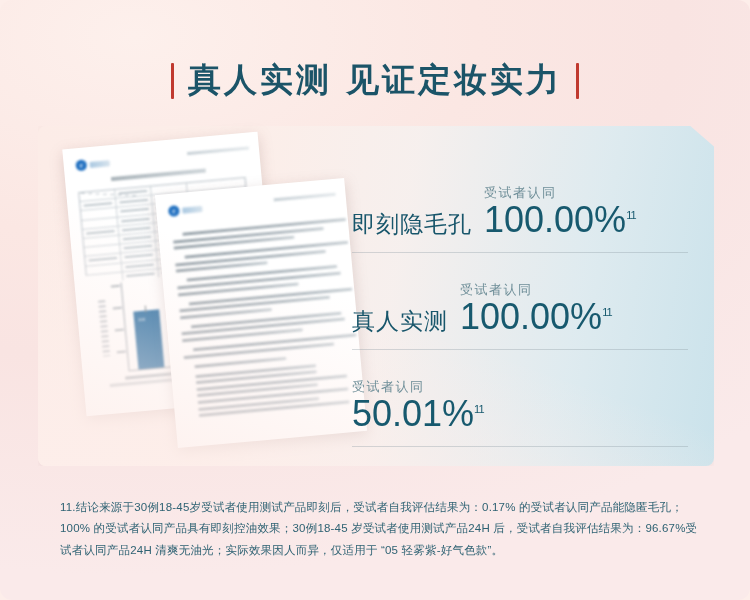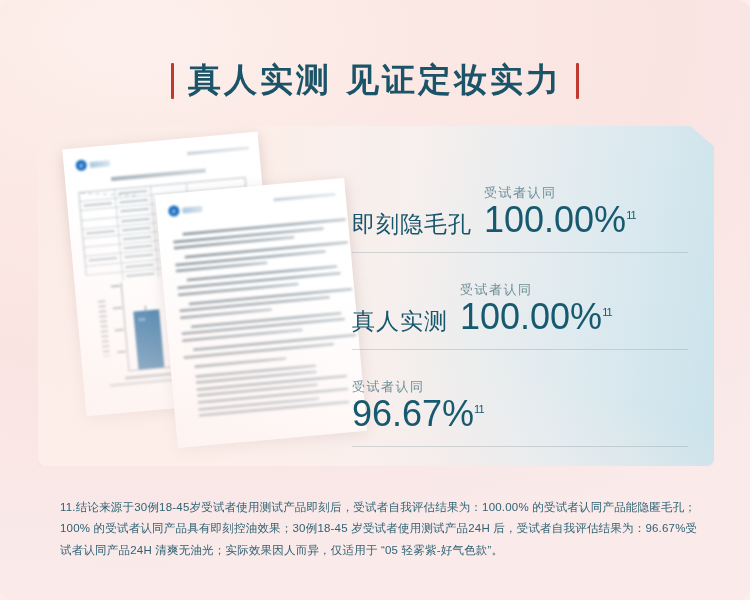--- a/index.html
+++ b/index.html
@@ -376,23 +376,23 @@
           <div class="stat-label">受试者认同</div>
           <div class="stat-value"><span>100.00%</span><sup>11</sup></div>
         </div>
       </div>
     </div>
 
     <div class="stat">
       <div class="stat-inner">
         <div class="stat-right">
           <div class="stat-label">受试者认同</div>
-          <div class="stat-value"><span>96.67%</span><sup>11</sup></div>
+          <div class="stat-value"><span>50.01%</span><sup>11</sup></div>
         </div>
       </div>
       <div class="last-rule"></div>
     </div>
 
   </div>
 
-  <div id="footnote">11.结论来源于30例18-45岁受试者使用测试产品即刻后，受试者自我评估结果为：100.00% 的受试者认同产品能隐匿毛孔；100% 的受试者认同产品具有即刻控油效果；30例18-45 岁受试者使用测试产品24H 后，受试者自我评估结果为：96.67%受试者认同产品24H 清爽无油光；实际效果因人而异，仅适用于 “05 轻雾紫-好气色款”。</div>
+  <div id="footnote">11.结论来源于30例18-45岁受试者使用测试产品即刻后，受试者自我评估结果为：0.17% 的受试者认同产品能隐匿毛孔；100% 的受试者认同产品具有即刻控油效果；30例18-45 岁受试者使用测试产品24H 后，受试者自我评估结果为：96.67%受试者认同产品24H 清爽无油光；实际效果因人而异，仅适用于 “05 轻雾紫-好气色款”。</div>
 
 </div>
 
 </body></html>

